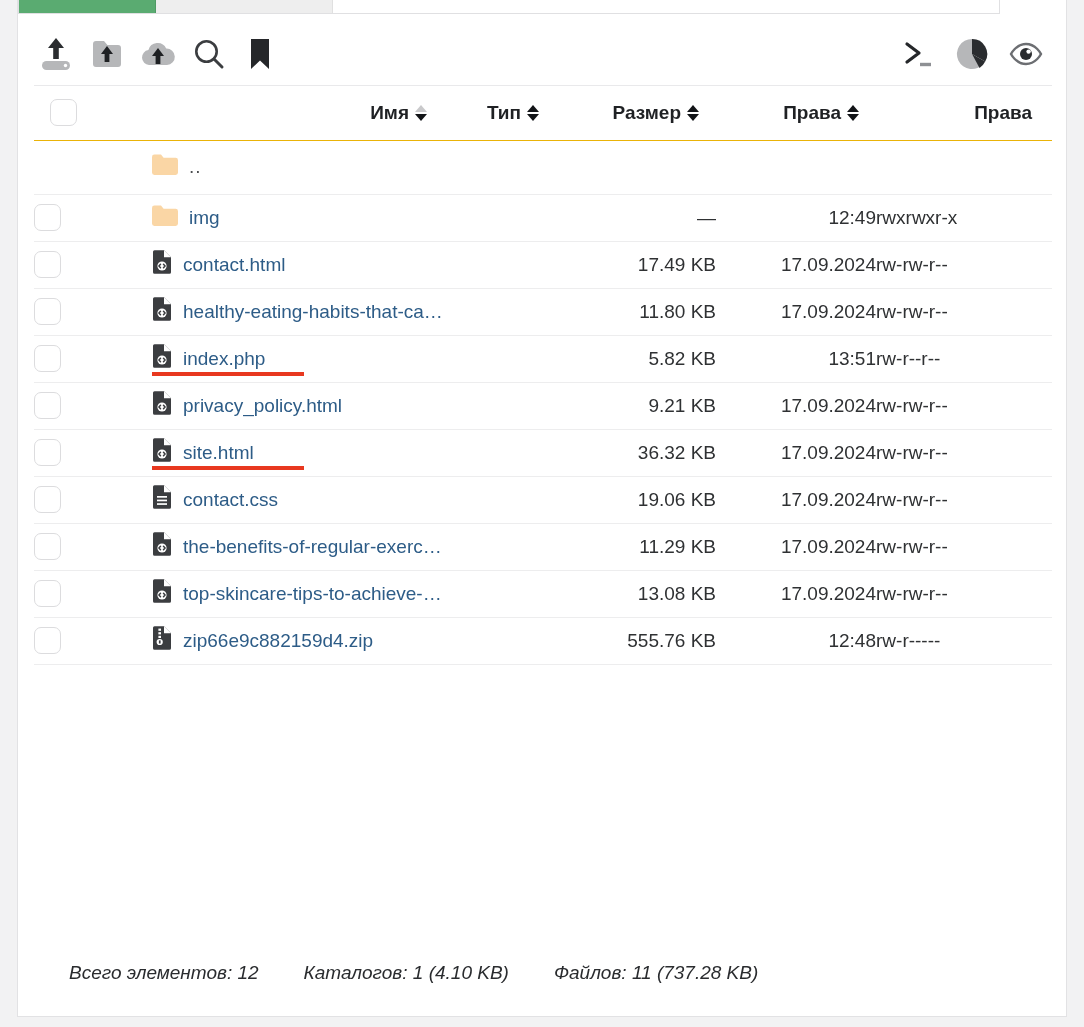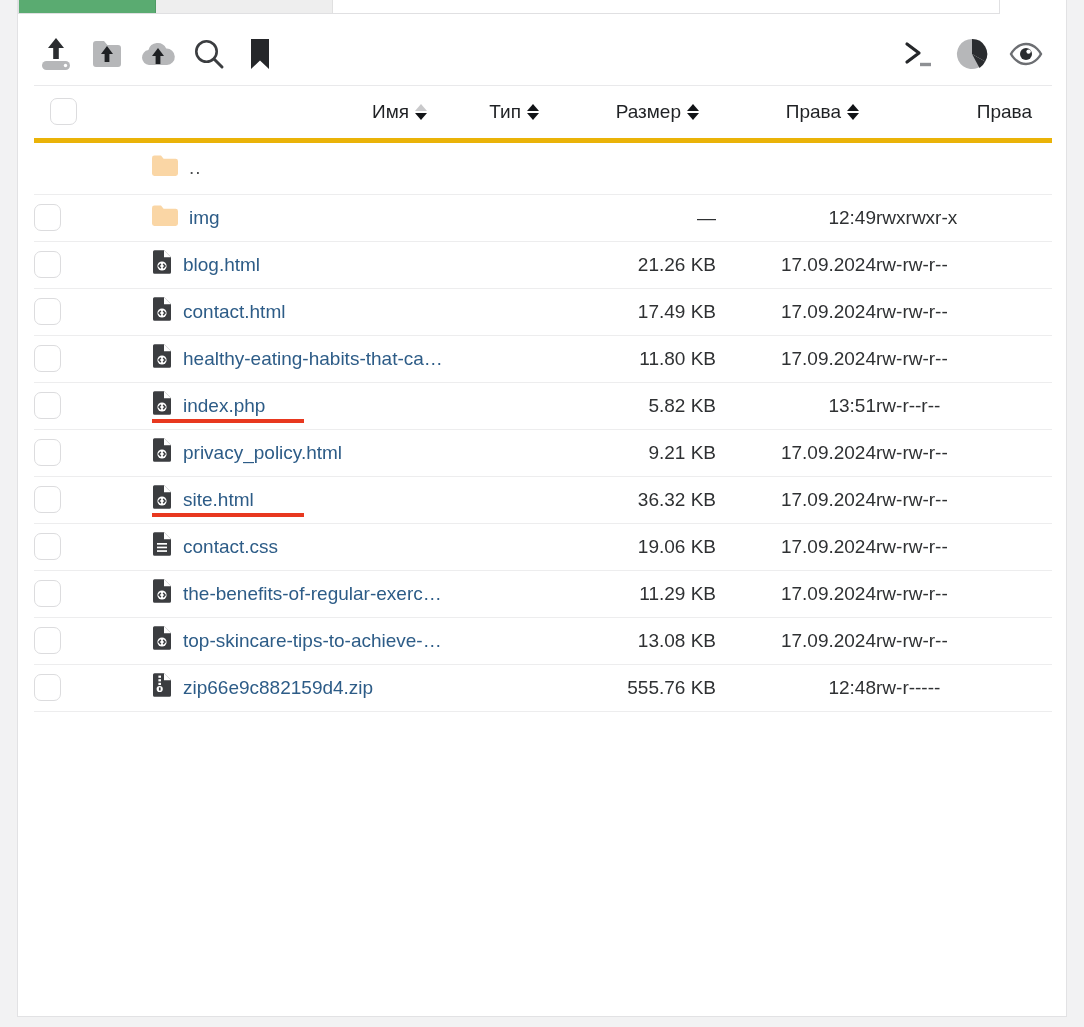--- a/index.html
+++ b/index.html
@@ -75,23 +75,23 @@
   .file-table col.c-check { width: 58px; }
   .file-table col.c-name  { width: 352px; }
   .file-table col.c-type  { width: 112px; }
   .file-table col.c-size  { width: 160px; }
   .file-table col.c-date  { width: 160px; }
   .file-table col.c-perm  { width: 176px; }
 
   .file-table thead th {
     height: 54px;
     font-size: 19px;
-    font-weight: normal;
+    font-weight: bold;
     color: #1f2124;
-    border-bottom: 5px solid #eab308;
+    border-bottom: 1px solid #eab308;
     padding: 0;
     vertical-align: middle;
     white-space: nowrap;
   }
   .th-inner {
     display: flex;
     align-items: center;
     justify-content: flex-end;
     gap: 6px;
     padding-right: 17px;
@@ -369,38 +369,20 @@
         <tr>
           <td class="td-check"><span class="cb"></span></td>
           <td class="name-cell">
             <div class="name-wrap">
               <span><svg width="20" height="24" viewBox="0 0 20 24">
                   <path d="M1 1.8 a1.5 1.5 0 0 1 1.5 -1.5 h9.5 l7 7 v14.9 a1.5 1.5 0 0 1 -1.5 1.5 h-15 a1.5 1.5 0 0 1 -1.5 -1.5 Z" fill="#3b3d40"></path>
                   <path d="M12 0.3 l7 7 h-7 Z" fill="#ffffff"></path>
                   <circle cx="10" cy="16" r="4.6" fill="#ffffff"></circle>
                   <path d="M8.5 14.2 L6.9 16 L8.5 17.8 M11.5 14.2 L13.1 16 L11.5 17.8" fill="none" stroke="#3b3d40" stroke-width="1.5" stroke-linecap="round" stroke-linejoin="round"></path>
                 </svg></span>
-              <span class="fname">blog.html</span>
-            </div>
-          </td>
-          <td class="td-type"></td>
-          <td class="td-size">21.26 KB</td>
-          <td class="td-date">17.09.2024</td>
-          <td class="td-perm">rw-rw-r--</td>
-        </tr>
-        <tr>
-          <td class="td-check"><span class="cb"></span></td>
-          <td class="name-cell">
-            <div class="name-wrap">
-              <span><svg width="20" height="24" viewBox="0 0 20 24">
-                  <path d="M1 1.8 a1.5 1.5 0 0 1 1.5 -1.5 h9.5 l7 7 v14.9 a1.5 1.5 0 0 1 -1.5 1.5 h-15 a1.5 1.5 0 0 1 -1.5 -1.5 Z" fill="#3b3d40"></path>
-                  <path d="M12 0.3 l7 7 h-7 Z" fill="#ffffff"></path>
-                  <circle cx="10" cy="16" r="4.6" fill="#ffffff"></circle>
-                  <path d="M8.5 14.2 L6.9 16 L8.5 17.8 M11.5 14.2 L13.1 16 L11.5 17.8" fill="none" stroke="#3b3d40" stroke-width="1.5" stroke-linecap="round" stroke-linejoin="round"></path>
-                </svg></span>
               <span class="fname">contact.html</span>
             </div>
           </td>
           <td class="td-type"></td>
           <td class="td-size">17.49 KB</td>
           <td class="td-date">17.09.2024</td>
           <td class="td-perm">rw-rw-r--</td>
         </tr>
         <tr>
           <td class="td-check"><span class="cb"></span></td>
@@ -548,14 +530,19 @@
             </div>
           </td>
           <td class="td-type"></td>
           <td class="td-size">555.76 KB</td>
           <td class="td-date">12:48</td>
           <td class="td-perm">rw-r-----</td>
         </tr>
       </tbody>
   </table>
 
+  <div class="footer">
+    <span>Всего элементов: 12</span>
+    <span>Каталогов: 1 (4.10 KB)</span>
+    <span>Файлов: 11 (737.28 KB)</span>
+  </div>
 
 </div>
 
 </body></html>

